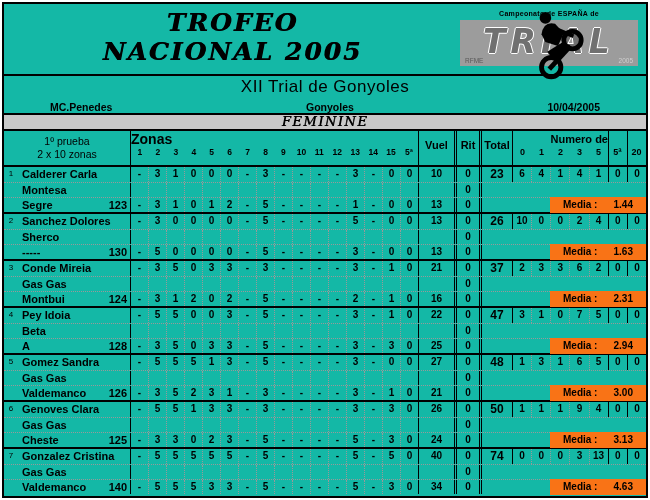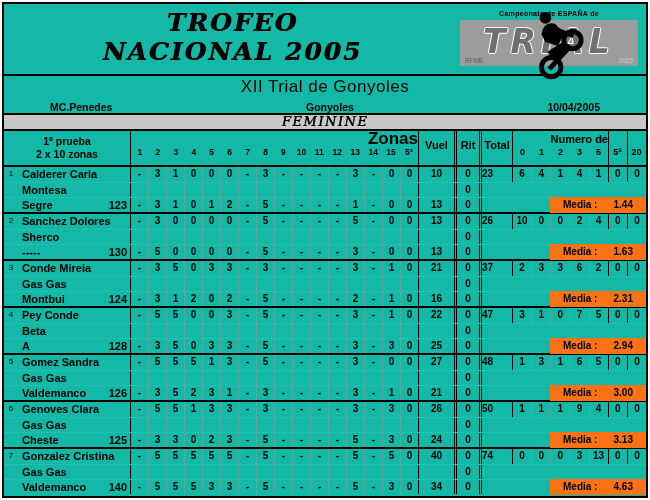--- a/index.html
+++ b/index.html
@@ -31,23 +31,23 @@
     text-align:center;font-family:"DejaVu Serif",serif;font-style:italic;font-weight:normal;
     font-size:13px;line-height:13px;letter-spacing:1.5px;text-shadow:.5px 0 0 #000}
 
   
   .grid-cols{display:grid;
     grid-template-columns:14px 112px repeat(16,18px) 36px 28px 30px repeat(7,1fr)}
 
   
   .thead{height:36px;border-bottom:2px solid #000;grid-template-rows:15px 19px;font-weight:bold}
   .th-left{grid-column:1/3;grid-row:1/3;display:flex;flex-direction:column;justify-content:center;
-    align-items:center;font-weight:bold;font-size:10.5px;line-height:13px}
+    align-items:center;font-weight:normal;font-size:10.5px;line-height:13px}
   .th-zones{grid-column:3/19;grid-row:1/3;display:grid;grid-template-rows:15px 19px;border-left:1px solid #000}
-  .th-zlabel{text-align:right;font-size:17px;line-height:16px}
+  .th-zlabel{text-align:left;font-size:14px;line-height:16px}
   .th-zcols{display:grid;grid-template-columns:repeat(16,1fr)}
   .zhc{text-align:center;font-size:8.5px;line-height:13px}
   .th-vuel,.th-rit,.th-total{grid-row:1/3;display:flex;align-items:flex-end;justify-content:center;
     font-size:11px;padding-bottom:14px}
   .th-vuel{grid-column:19;border-left:1px solid #000}
   .th-rit{grid-column:20;border-left:3px double #000;border-right:3px double #000}
   .th-total{grid-column:21}
   .th-numero{grid-column:22/-1;grid-row:1/3;border-left:1px solid #000;position:relative;
     display:grid;grid-template-rows:15px 19px}
   .th-nlabel{width:calc(100% * 5 / 7);text-align:right;font-size:11px;line-height:16px}
@@ -63,21 +63,21 @@
   .row{height:15px}
   .row + .row{border-top:1px dotted #999}
   .row > div{line-height:14px}
   .val{font-weight:bold}
   .c-pos{font-size:8px;text-align:center}
   .c-name{font-size:11px;font-weight:bold;padding-left:4px;white-space:nowrap;overflow:hidden}
   .c-zone{text-align:center;font-size:10px;border-left:1px dotted #999}
   .zfirst{border-left:1px solid #000 !important}
   .c-vuel{text-align:center;font-size:10px;border-left:1px solid #000}
   .c-rit{text-align:center;font-size:10px;border-left:3px double #000;border-right:3px double #000}
-  .c-total{font-size:10px}
+  .c-total{text-align:center;font-size:12px}
   .c-num{text-align:center;font-size:10px;border-left:1px dotted #999}
   .nfirst,.nsolid{border-left:1px solid #000 !important}
   .c-blank{grid-column:21/-1;position:relative}
   .club-cell{display:flex;justify-content:space-between;padding-right:3px}
   .dorsal{}
   .media-box{position:absolute;right:0;top:-1px;width:96px;height:16px;border:8px solid #f97316;
     background:#fff;display:flex;justify-content:space-between;align-items:center;
     padding:0 5px;font-size:10px;font-weight:bold}
 </style>
 </head>
@@ -419,21 +419,21 @@
             <div class="media-box">
               <div class="media-label">Media :</div>
               <div class="media-value">2.31</div>
             </div>
           </div>
         </div>
       </div>
       <div class="block">
         <div class="row grid-cols">
           <div class="c-pos">4</div>
-          <div class="c-name">Pey Conde</div>
+          <div class="c-name">Pey Idoia</div>
           <div class="c-zone val zfirst">-</div>
           <div class="c-zone val">5</div>
           <div class="c-zone val">5</div>
           <div class="c-zone val">0</div>
           <div class="c-zone val">0</div>
           <div class="c-zone val">3</div>
           <div class="c-zone val">-</div>
           <div class="c-zone val">5</div>
           <div class="c-zone val">-</div>
           <div class="c-zone val">-</div>

